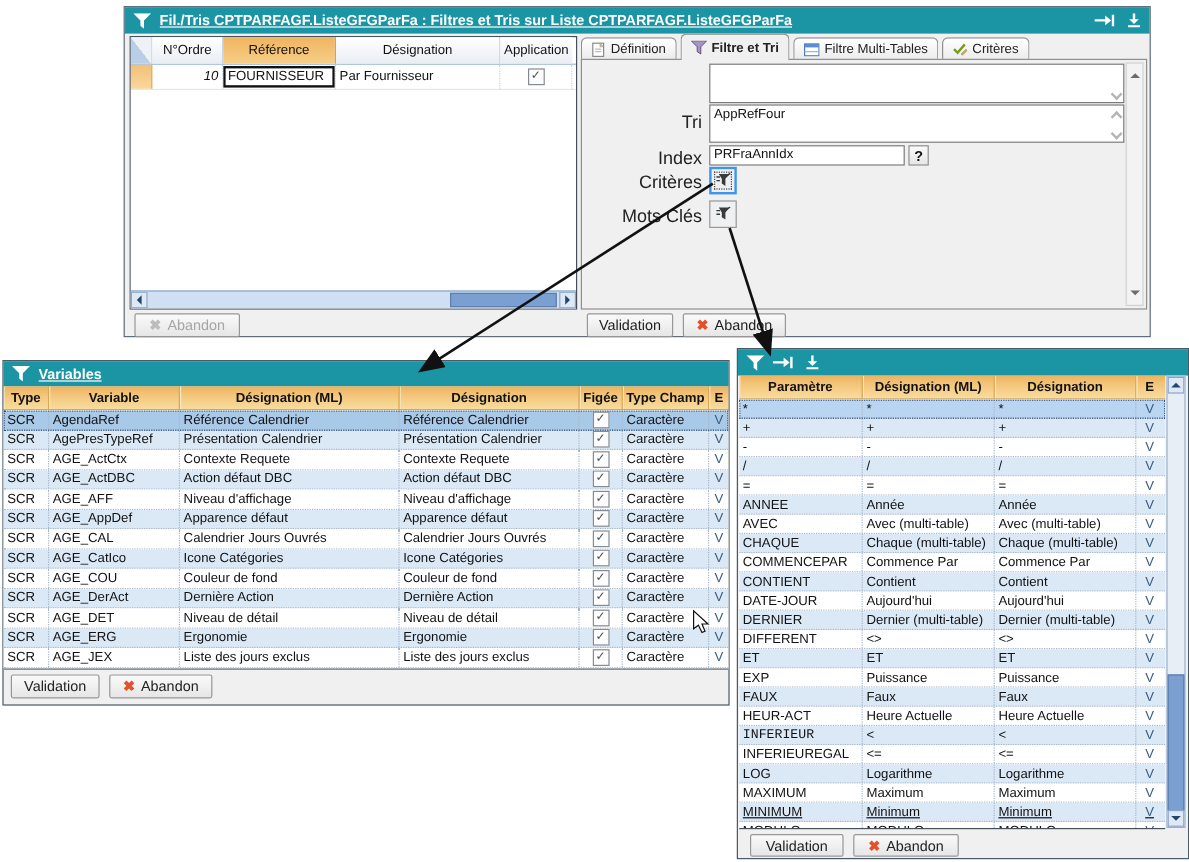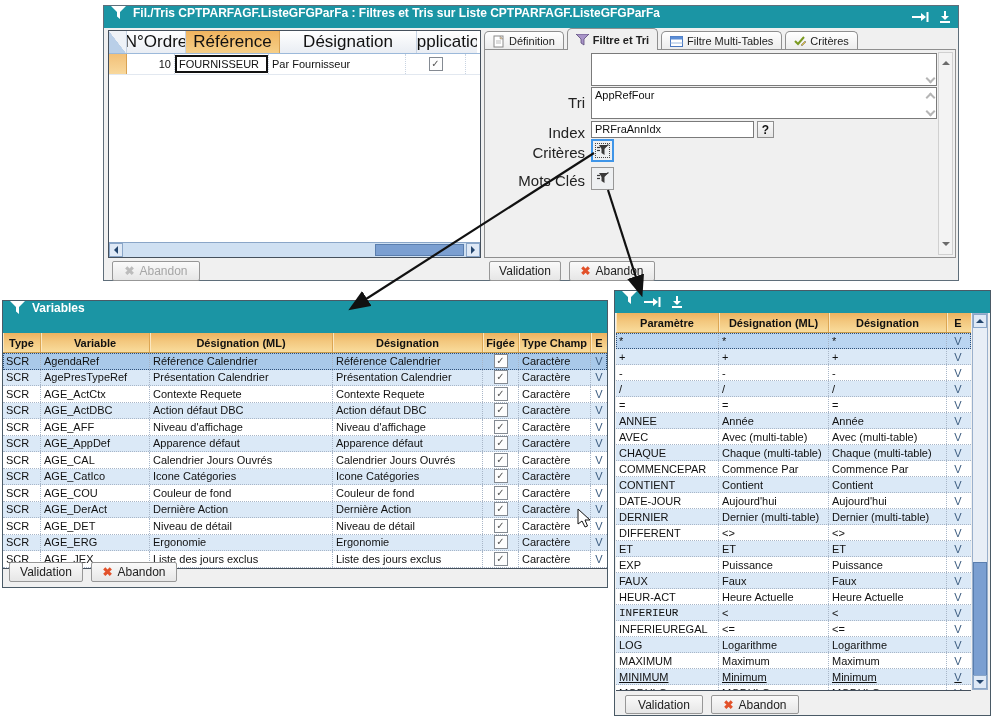--- a/index.html
+++ b/index.html
@@ -1,20 +1,20 @@
 <!DOCTYPE html>
 <html><head>
 <meta charset="utf-8">
 <style>
   html,body{margin:0;padding:0;}
   body{width:991px;height:718px;position:relative;background:#ffffff;overflow:hidden;
        font-family:"Liberation Sans", sans-serif;font-size:11px;color:#111;}
   .window{position:absolute;background:#f0f0f0;border:1px solid #5f6e7a;box-sizing:border-box;}
-  .titlebar{height:22px;background:#1b95a4;color:#fff;display:flex;
-            padding:0 7px;gap:7px;font-size:12px;font-weight:bold;}
+  .titlebar{height:22px;background:#1b95a4;color:#fff;display:flex;align-items:center;
+            padding:0 7px;gap:7px;font-size:12px;font-weight:bold;text-decoration:underline;}
   .titlebar .t-text{white-space:pre;overflow:hidden;flex:1;}
   .t-actions{display:flex;gap:10px;align-items:center;}
   .t-actions svg{display:block;}
   
   .thead{display:flex;height:20px;box-sizing:border-box;background:linear-gradient(180deg,#eeb25e,#f3c87f 45%,#f9dc9c);border-bottom:1px solid #c59a4c;}
   .hcell{box-sizing:border-box;display:flex;align-items:center;justify-content:center;
          font-weight:bold;border-right:1px solid #dca653;box-shadow:inset 1px 0 0 #fbe7c0;
          overflow:hidden;white-space:nowrap;height:100%;}
   .trows{background:#fff;overflow:hidden;position:relative;}
   .trow{display:flex;align-items:stretch;box-sizing:border-box;border-bottom:1px dotted #a8b6c8;background:#fff;}
@@ -32,21 +32,21 @@
        border-radius:2px;font-size:12px;color:#222;padding:0 10px;box-sizing:border-box;cursor:default;}
   .btn .x{color:#e2512a;font-weight:bold;font-size:12px;}
   .btn.disabled{color:#a6a6a6;}
   .btn.disabled .x{color:#bcbcbc;}
   
   .grid{position:absolute;left:4px;top:2px;width:373px;height:228px;border:1px solid #45505c;
         background:#fff;box-sizing:border-box;display:flex;flex-direction:column;}
   .grid-head{display:flex;height:22px;border-bottom:1px solid #9cb9da;}
   .gh{box-sizing:border-box;background:linear-gradient(180deg,#ffffff,#e9edf3);
       border-right:1px solid #c8d4e4;display:flex;align-items:center;justify-content:center;
-      font-size:17px;overflow:hidden;white-space:nowrap;}
+      font-size:11px;overflow:hidden;white-space:nowrap;}
   .gh.ref{background:linear-gradient(180deg,#f0b45f,#f6cf88);border-right:1px solid #d8a253;}
   .gh.corner{background:linear-gradient(to top right,#b9cfe8 49%,#eef2f7 50%);}
   .grid-row{display:flex;height:20px;border-bottom:1px solid #e2e8f0;}
   .gc{box-sizing:border-box;display:flex;align-items:center;padding:0 3px;overflow:hidden;
       white-space:nowrap;border-right:1px dotted #c9d4e2;}
   .gc.rowhead{background:linear-gradient(180deg,#f2c078,#f8d89c);border-right:1px solid #d8a253;padding:0;}
   .gc.num{justify-content:flex-end;}
   .gc.center{justify-content:center;}
   .editbox{background:#fff;border:2px solid #111;height:18px;box-sizing:border-box;flex:1;
            display:flex;align-items:center;padding:0 2px;}
@@ -120,21 +120,21 @@
     <div class="grid">
       <div class="grid-head">
         <div class="gh corner" style="width:18px;"></div>
         <div class="gh" style="width:59px;">N°Ordre</div>
         <div class="gh ref" style="width:94px;">Référence</div>
         <div class="gh" style="width:137px;">Désignation</div>
         <div class="gh" style="width:60px;border-right:none;">Application</div>
       </div>
       <div class="grid-row">
         <div class="gc rowhead" style="width:18px;"></div>
-        <div class="gc num" style="width:48px;">10</div>
+        <div class="gc num" style="width:59px;font-style:italic;">10</div>
         <div class="gc" style="width:94px;padding:0;">
           <div class="editbox">FOURNISSEUR</div>
         </div>
         <div class="gc" style="width:137px;">Par Fournisseur</div>
         <div class="gc center" style="width:60px;">
           <span class="cb">✓</span>
         </div>
       </div>
       <div class="grid-empty"></div>
       <div class="hscroll">
@@ -234,21 +234,21 @@
       <span>Validation</span>
     </button>
     <button class="btn" style="left:465px;top:233px;width:86px;">
       <span class="x">✖</span>
       <span>Abandon</span>
     </button>
   </div>
 </div>
 
 <div class="window" style="left:2px;top:300px;width:606px;height:288px;border-color:#4a5a66;">
-  <div class="titlebar" style="height:32px;">
+  <div class="titlebar" style="height:21px;">
     <svg width="15" height="13" viewBox="0 0 15 13">
         <polygon points="0,0 15,0 9,6 9,13 6,10.5 6,6" fill="#ffffff"></polygon>
       </svg>
     <span class="t-text">Variables</span>
   </div>
   <div class="thead" id="var-header">
       <div class="hcell" style="width: 38px;">Type</div>
       <div class="hcell" style="width: 109px;">Variable</div>
       <div class="hcell" style="width: 183px;">Désignation (ML)</div>
       <div class="hcell" style="width: 150px;">Désignation</div>

